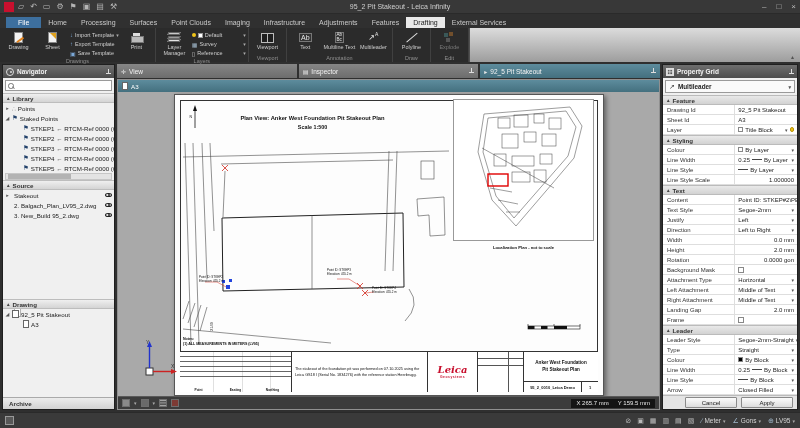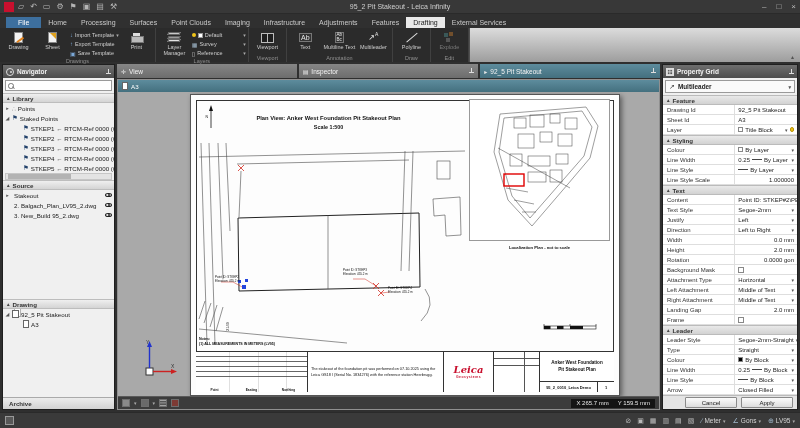--- a/index.html
+++ b/index.html
@@ -104,21 +104,21 @@
   .view-wrap { flex:1; border:1px solid #909090; margin-top:1px; background:#a9a9a9; display:flex; flex-direction:column; position:relative; overflow:hidden; }
   .a3-bar { height:12px; background:linear-gradient(#5d8c9d,#44707f); color:#fff; display:flex; align-items:center; gap:3px; padding:0 4px; font-size:6.2px; flex:0 0 12px; }
   .canvas { flex:1; position:relative; overflow:hidden; }
   .view-toolbar { height:13px; background:#3c3c3c; border-top:1px solid #5a5a5a; display:flex; align-items:center; gap:4px; padding:0 4px; flex:0 0 13px; }
   .vt-ic { width:8px; height:8px; border:1px solid #6e6e6e; background:#8a8a8a; }
   .vt-ic.red { background:#7d3a34; }
   .vt-ic.grid { background:linear-gradient(#aaa 1px, #555 1px) 0 0/8px 2.5px; }
   .coordbox { margin-left:auto; background:#141414; color:#e8e8e8; font-size:6px; display:flex; gap:9px; padding:1.5px 5px; }
 
   
-  .sheet { position:absolute; left:72px; top:2px; width:430px; height:302px; background:#fdfdfd; border:1px solid #555; box-shadow:2px 2px 5px rgba(0,0,0,.45); }
+  .sheet { position:absolute; left:56px; top:2px; width:430px; height:302px; background:#fdfdfd; border:1px solid #555; box-shadow:2px 2px 5px rgba(0,0,0,.45); }
   .sheet-frame { position:absolute; inset:5px; border:0.7px solid #333; }
   .plan-title { position:absolute; left:30px; top:19px; width:215px; text-align:center; color:#111; font-size:5.8px; font-weight:bold; line-height:1.5; }
   .plan-title .sc { font-size:5.4px; }
   svg.north { position:absolute; left:14px; top:8px; }
   svg.plan { position:absolute; left:6px; top:44px; }
   svg.plan path, svg.plan polygon, svg.plan rect { stroke:#4a4a4a; stroke-width:0.6; fill:none; }
   svg.plan .pit { stroke:#222; stroke-width:1; }
   svg.plan .red path { stroke:#d22a1e; stroke-width:0.8; }
   svg.plan .leader { stroke:#d22a1e; stroke-width:0.5; }
   svg.plan .blue rect { fill:#2244dd; stroke:none; }

